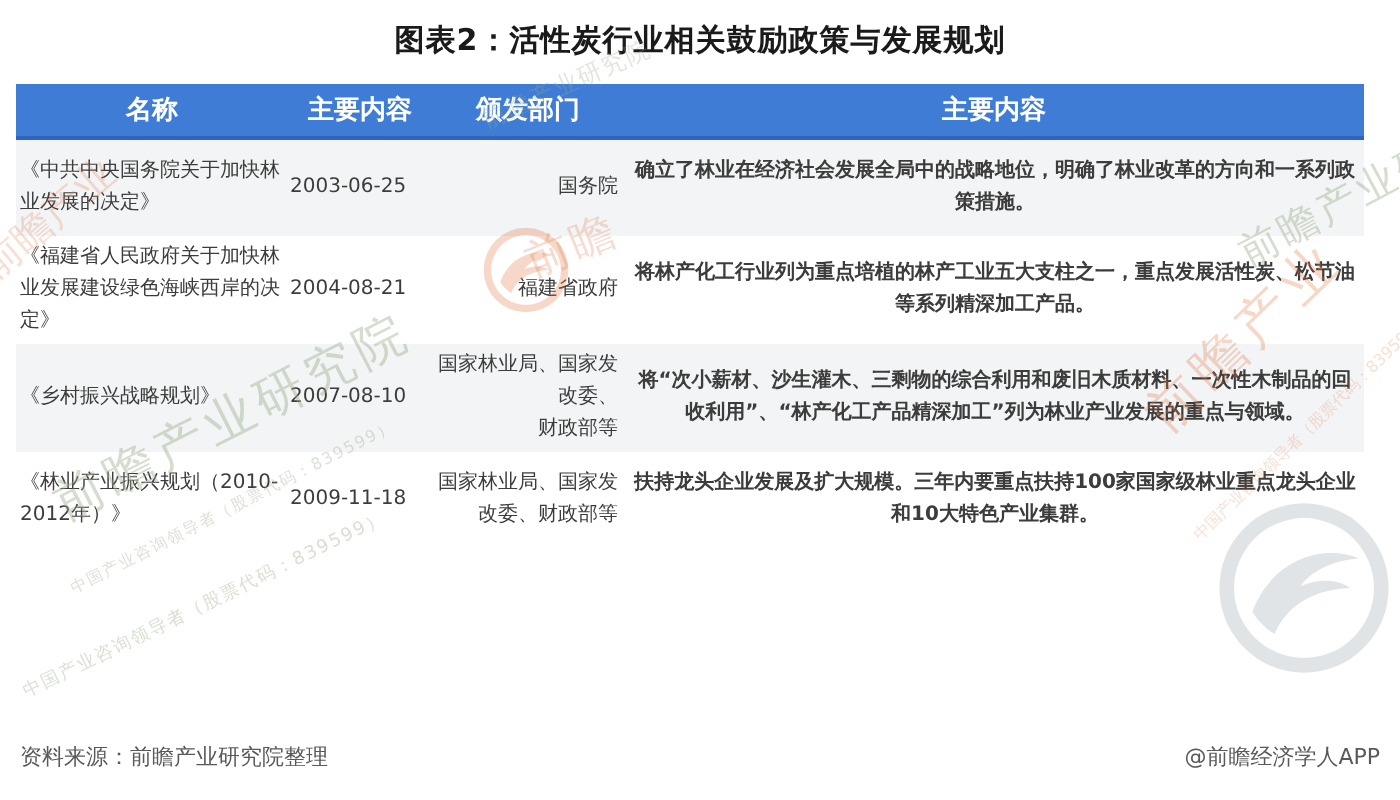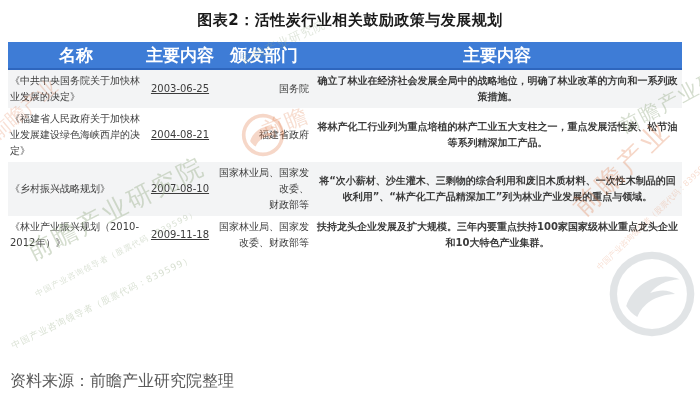--- a/index.html
+++ b/index.html
@@ -18,40 +18,40 @@
   }
 
   table.policy {
     position:absolute; left:8px; top:42px; width:674px;
     border-collapse:collapse; table-layout:fixed;
     z-index:2;
   }
   col.c1{width:136px;} col.c2{width:72px;} col.c3{width:96px;} col.c4{width:370px;}
   thead th {
     background:#3E7CD6; color:#ffffff;
-    font-size:17px; font-weight:bold;
+    font-size:13px; font-weight:bold;
     height:26px; padding:0 2px; text-align:center;
     border-bottom:2px solid #2E66BE;
   }
   tbody td {
     font-size:10px; line-height:16px; color:#3c3c3c;
     padding:3px 3px; vertical-align:middle;
     word-break:break-all; overflow-wrap:anywhere;
   }
   tbody tr { background:#ffffff; }
   tbody tr:nth-child(odd) { background:#F3F4F5; }
   td.name { text-align:left; padding-left:2px; }
-  td.date { text-align:center; padding:6px 1px;text-decoration:underline; }
+  td.date { padding:16px 1px; }
   td.dept { text-align:right; white-space:pre-line; }
   td.content { text-align:center; padding-left:4px;font-weight:bold; }
 
   .footer {
     position:absolute; left:10px; right:10px; top:371px;
     display:flex; justify-content:space-between;
-    font-size:16px; color:#595959; z-index:2;
+    font-size:11px; color:#595959; z-index:2;
   }
 
   
   .wm { position:absolute; pointer-events:none; z-index:5; white-space:nowrap; }
   .wm-green { color:rgba(152,173,138,0.42); }
   .wm-orange { color:rgba(224,123,74,0.30); }
   .wm-gray { color:rgba(154,164,172,0.30); }
   .wm-a { left:18px; top:192px; font-size:25px; letter-spacing:3px; transform:rotate(-27deg); }
   .wm-a-sub { left:26px; top:248px; font-size:8px; letter-spacing:1px; transform:rotate(-27deg); opacity:0.85; }
   .wm-b { left:612px; top:78px; font-size:20px; letter-spacing:2px; transform:rotate(-28deg); }
@@ -134,15 +134,16 @@
   </div>
   <div class="wm wm-gray wm-logo-big">
     <svg viewBox="0 0 100 100" width="92" height="92" fill="currentColor">
       <path d="M50 4a46 46 0 1 0 0 92 46 46 0 0 0 0-92zm0 8a38 38 0 1 1 0 76 38 38 0 0 1 0-76z"></path>
       <path d="M22 63c9-26 36-38 58-29-15 1-26 7-32 15 10-4 20-4 27 1-22 1-35 11-41 25-5-3-9-7-12-12z"></path>
     </svg>
   </div>
 
   <div class="footer">
     <span>资料来源：前瞻产业研究院整理</span>
+    <span>@前瞻经济学人APP</span>
   </div>
 
 </div>
 
 </body></html>

